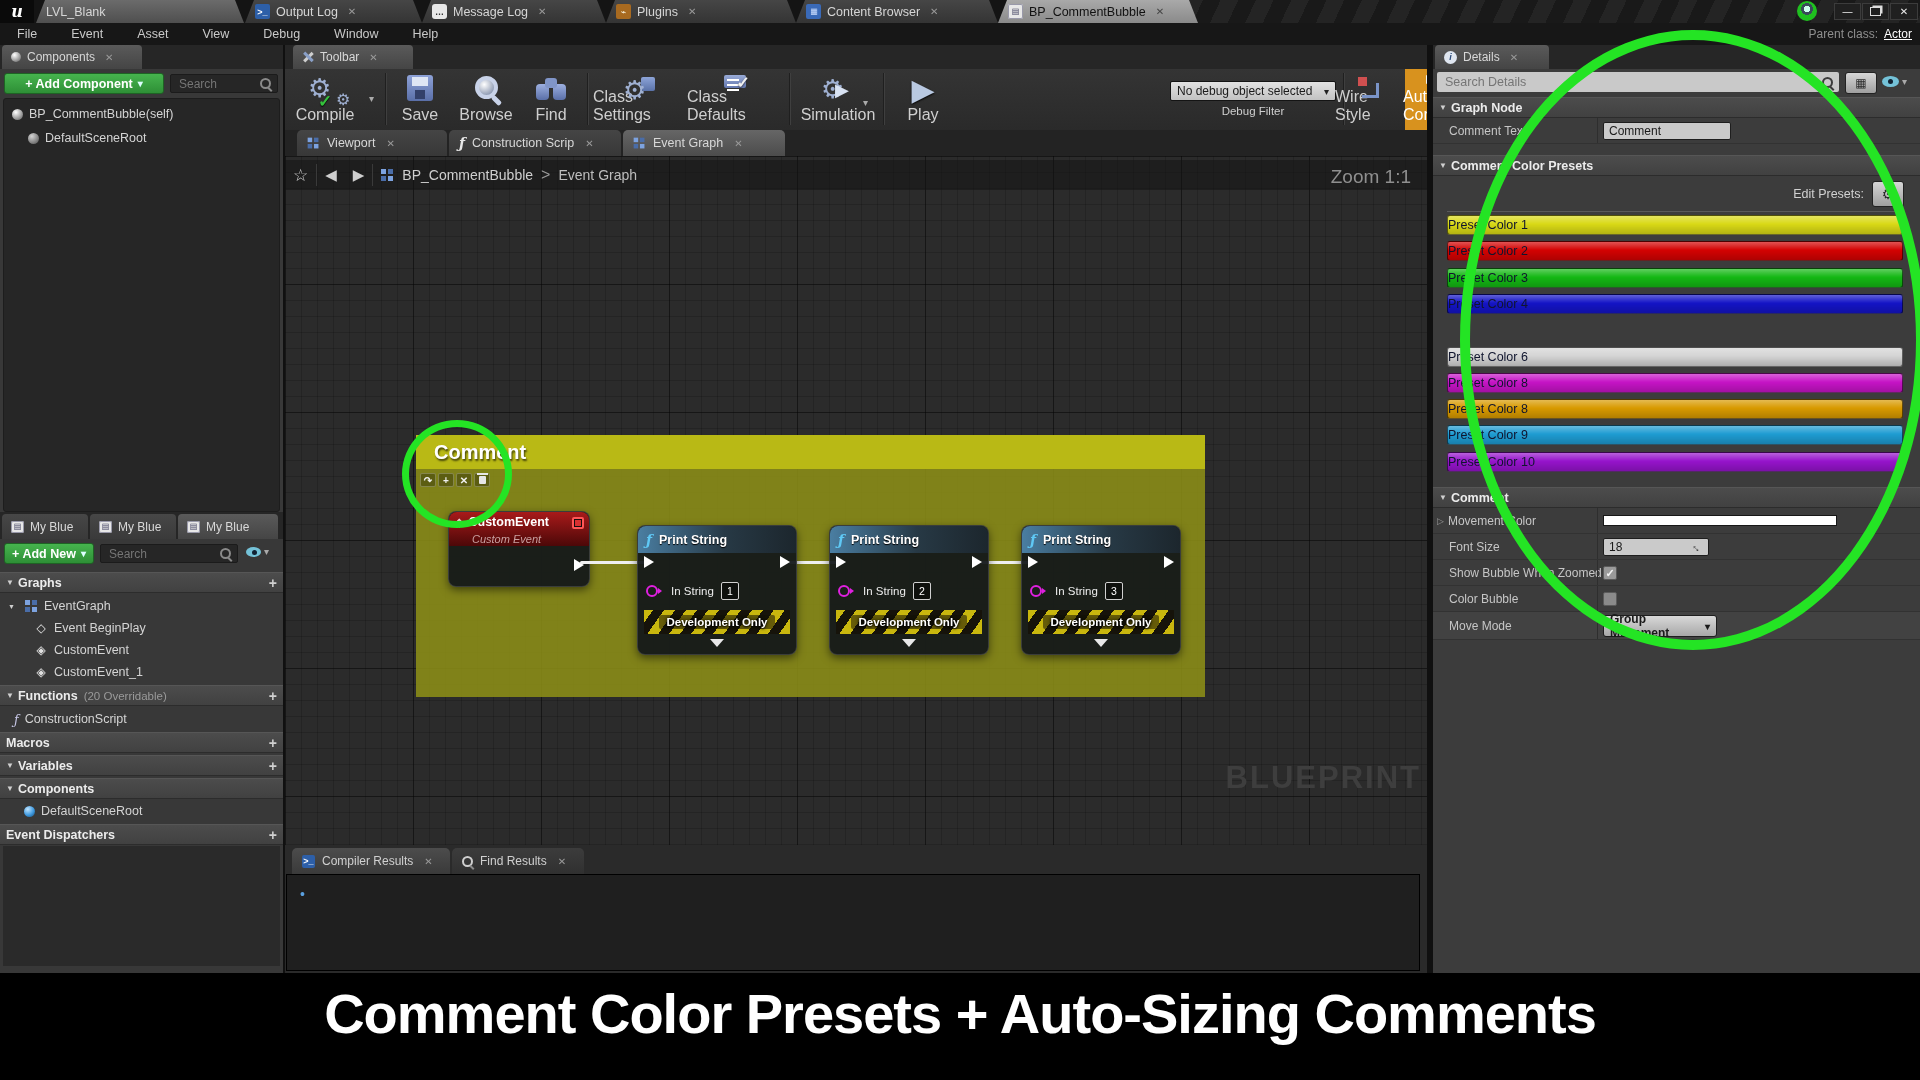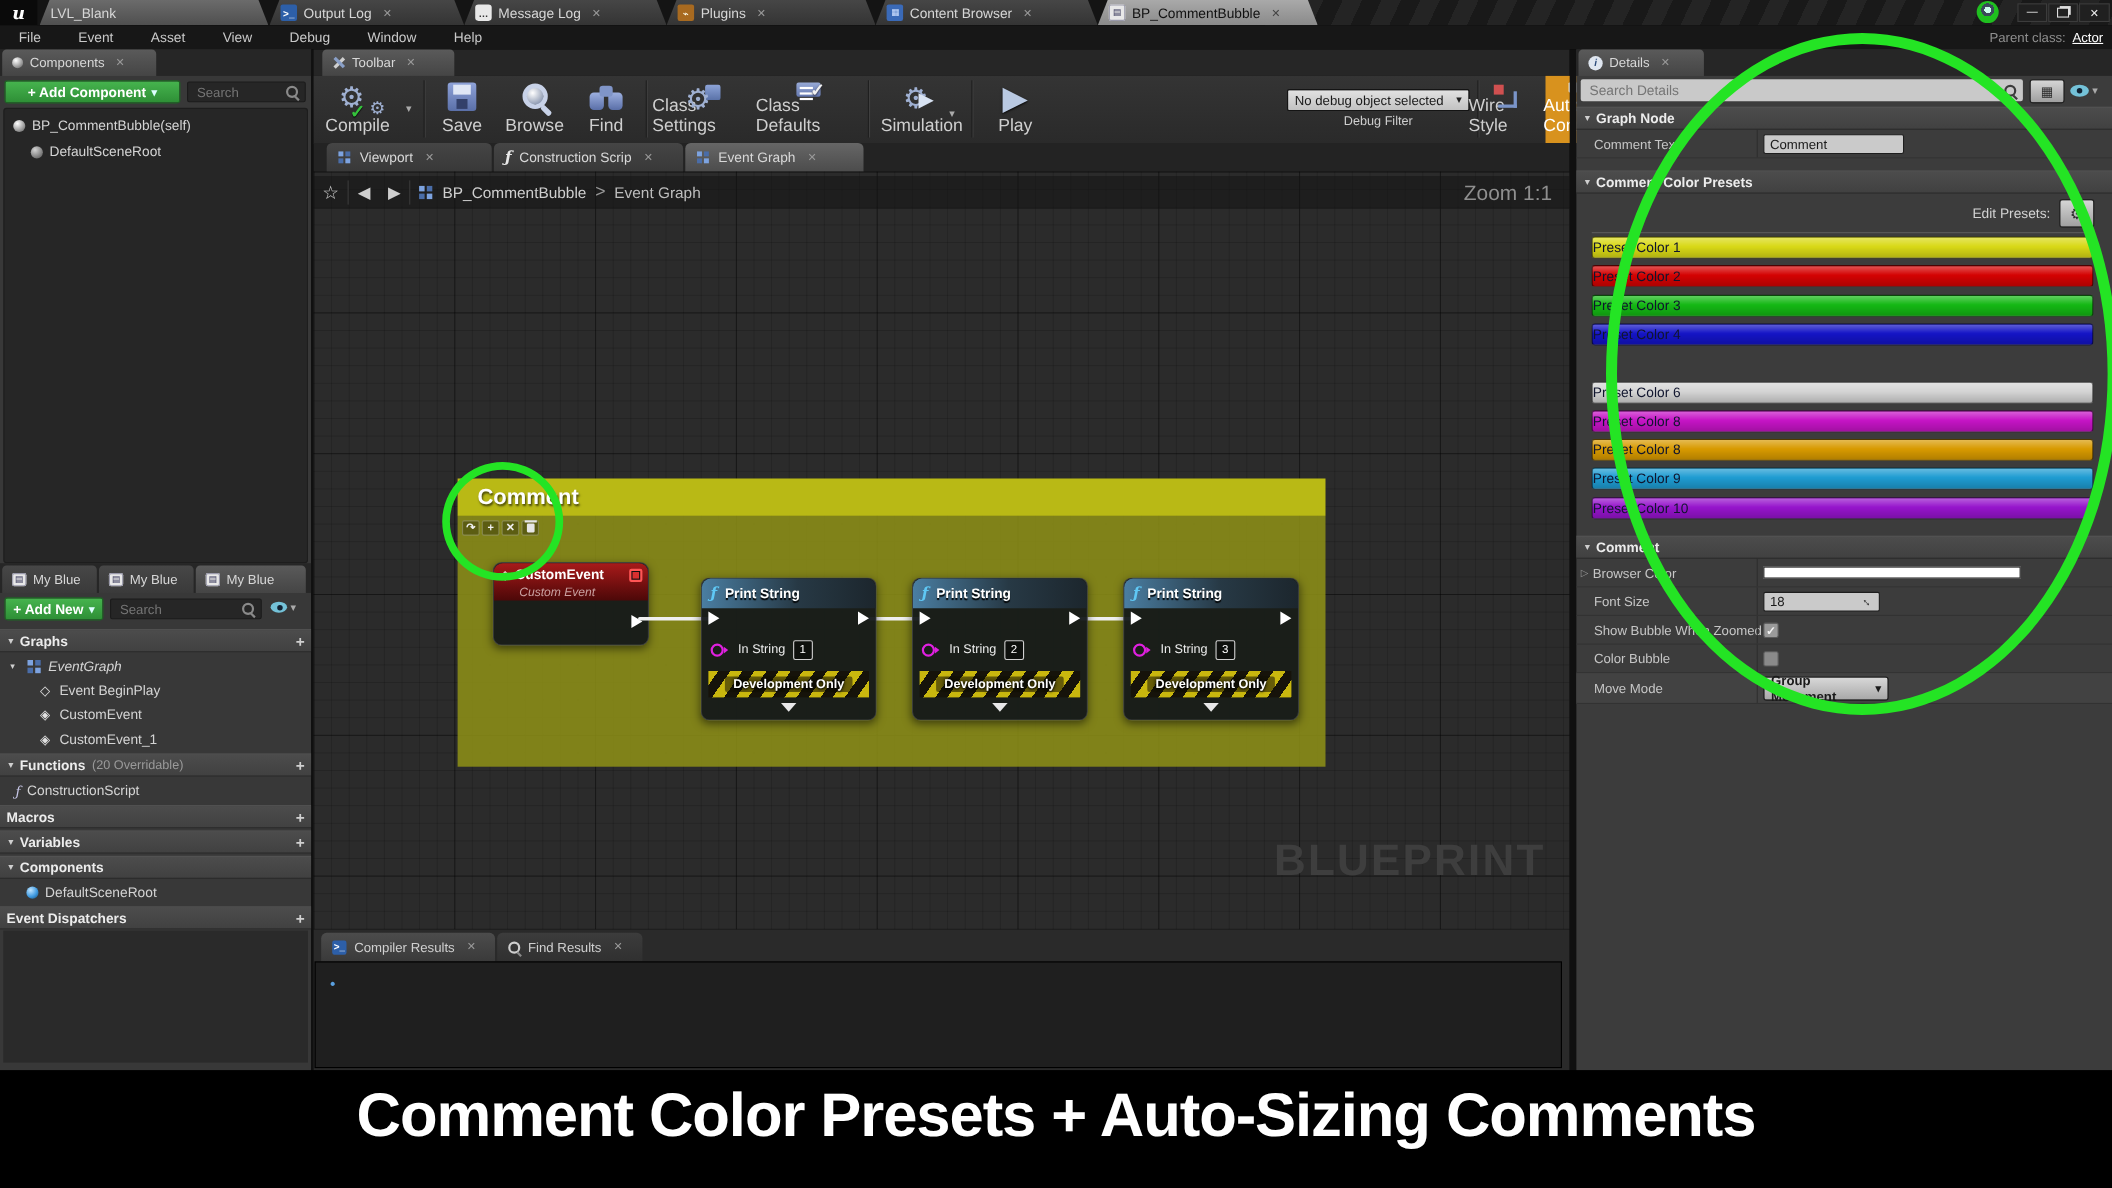--- a/index.html
+++ b/index.html
@@ -133,21 +133,21 @@
     background-image:
       linear-gradient(rgba(0,0,0,.38) 1px,transparent 1px),
       linear-gradient(90deg,rgba(0,0,0,.38) 1px,transparent 1px),
       linear-gradient(rgba(0,0,0,.16) 1px,transparent 1px),
       linear-gradient(90deg,rgba(0,0,0,.16) 1px,transparent 1px);
     background-size:128px 128px,128px 128px,16px 16px,16px 16px;}
   #crumbbar{left:0;top:4px;width:100%;height:30px;display:flex;align-items:center;
     color:#cfcfcf;background:rgba(20,20,20,.55);}
   .crumb-ic{margin:0 8px;font-size:15px;}
   #zoomlbl{position:absolute;right:16px;top:10px;color:#8f8f8f;font-size:19px;}
-  #watermark{position:absolute;right:22px;top:604px;color:#3e3e3e;font-size:40px;
+  #watermark{position:absolute;right:6px;top:604px;color:#3e3e3e;font-size:31px;
     font-weight:bold;letter-spacing:2px;}
   
   #comment-node{left:131px;top:279px;width:789px;height:262px;}
   #comment-head{left:0;top:0;width:789px;height:34px;display:flex;align-items:center;
     padding-left:18px;box-sizing:border-box;color:#fff;font-weight:bold;font-size:20px;
     text-shadow:1px 2px 2px rgba(0,0,0,.65);}
   #comment-body{left:0;top:34px;width:789px;height:228px;}
   .cbtn{width:16px;height:14px;background:rgba(0,0,0,.28);border:1px solid rgba(255,255,255,.25);
     border-radius:2px;color:#f0f0f0;font-size:10px;display:flex;align-items:center;
     justify-content:center;margin-right:2px;box-sizing:border-box;font-weight:bold;}
@@ -331,21 +331,21 @@
     <div class="abs flex" style="left:246px;top:501px;gap:3px;">
       <span class="eye" style="width:15px;height:10px;"></span>
       <span class="caret">▾</span>
     </div>
 
     <div class="abs sect" style="left:0;top:527px;width:283px;height:21px;">
       <span class="tri">▼</span>
       <span>Graphs</span>
       <span class="plus">+</span>
     </div>
-    <div class="abs row-item" style="left:0;top:551px;width:335px;height:20px;font-style:italic;">
+    <div class="abs row-item" style="left:0;top:551px;width:335px;height:20px;">
       <span class="tri" style="font-size:7px;">▼</span>
       <span class="grid4">
           <i></i>
           <i></i>
           <i></i>
           <i></i>
         </span>
       <span>EventGraph</span>
     </div>
     <div class="abs row-item" style="left:0;top:573px;width:283px;height:20px;padding-left:34px;">
@@ -696,21 +696,21 @@
     <div class="preset" style="top: 407px; background-color: rgb(150, 20, 204);">
         <span>Preset Color 10</span>
       </div>
 
     <div class="abs sect" style="left:0;top:442px;width:487px;height:21px;">
       <span class="tri">▼</span>
       <span>Comment</span>
     </div>
     <div class="drow" style="top:463px;">
       <span style="color:#9a9a9a;font-size:9px;margin-left:4px;">▷</span>
-      <span class="dlabel" style="padding-left:4px;">Browser Color</span>
+      <span class="dlabel" style="padding-left:4px;">Movement Color</span>
       <span style="position: absolute; left: 170px; top: 7px; width: 234px; height: 11px; border: 1px solid rgb(23, 23, 23); box-sizing: border-box; background-color: rgb(255, 255, 255);"></span>
     </div>
     <div class="drow" style="top:489px;">
       <span class="dlabel">Font Size</span>
       <span class="abs flex lightinput" style="left:170px;top:4px;width:106px;height:18px;justify-content:space-between;">
         <span>18</span>
         <span class="resize-glyph">↔</span>
       </span>
     </div>
     <div class="drow" style="top:515px;">

